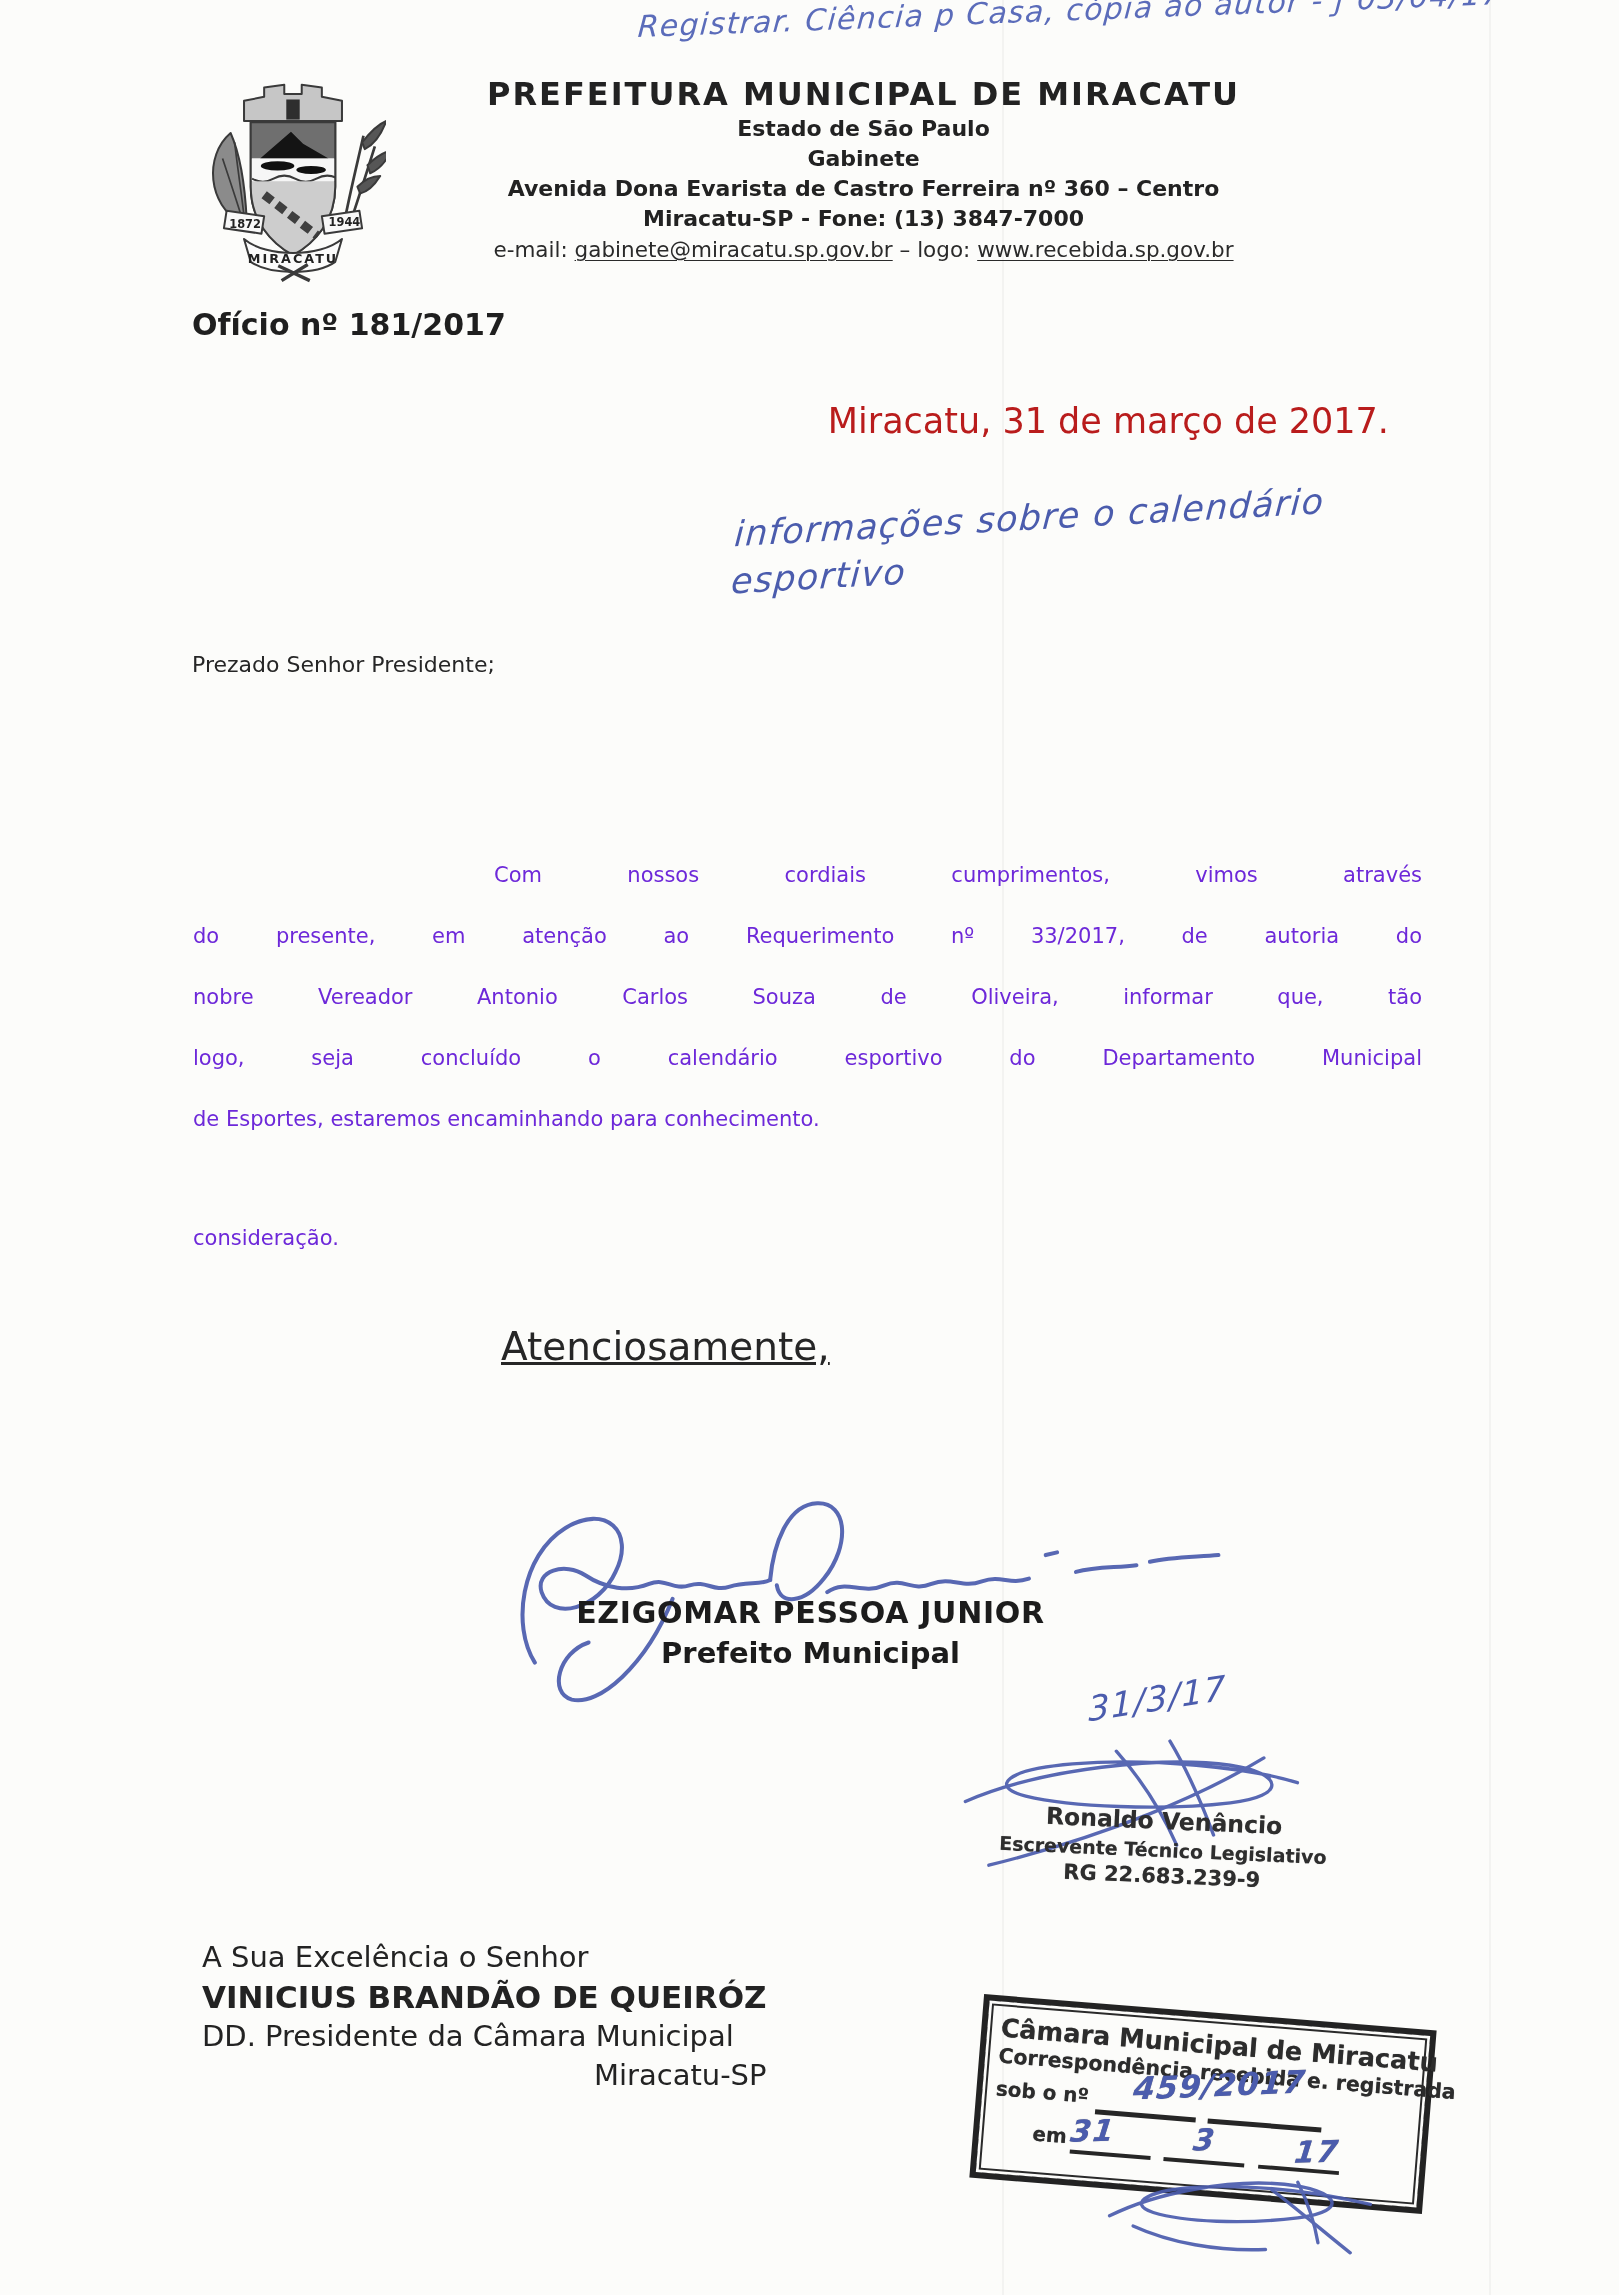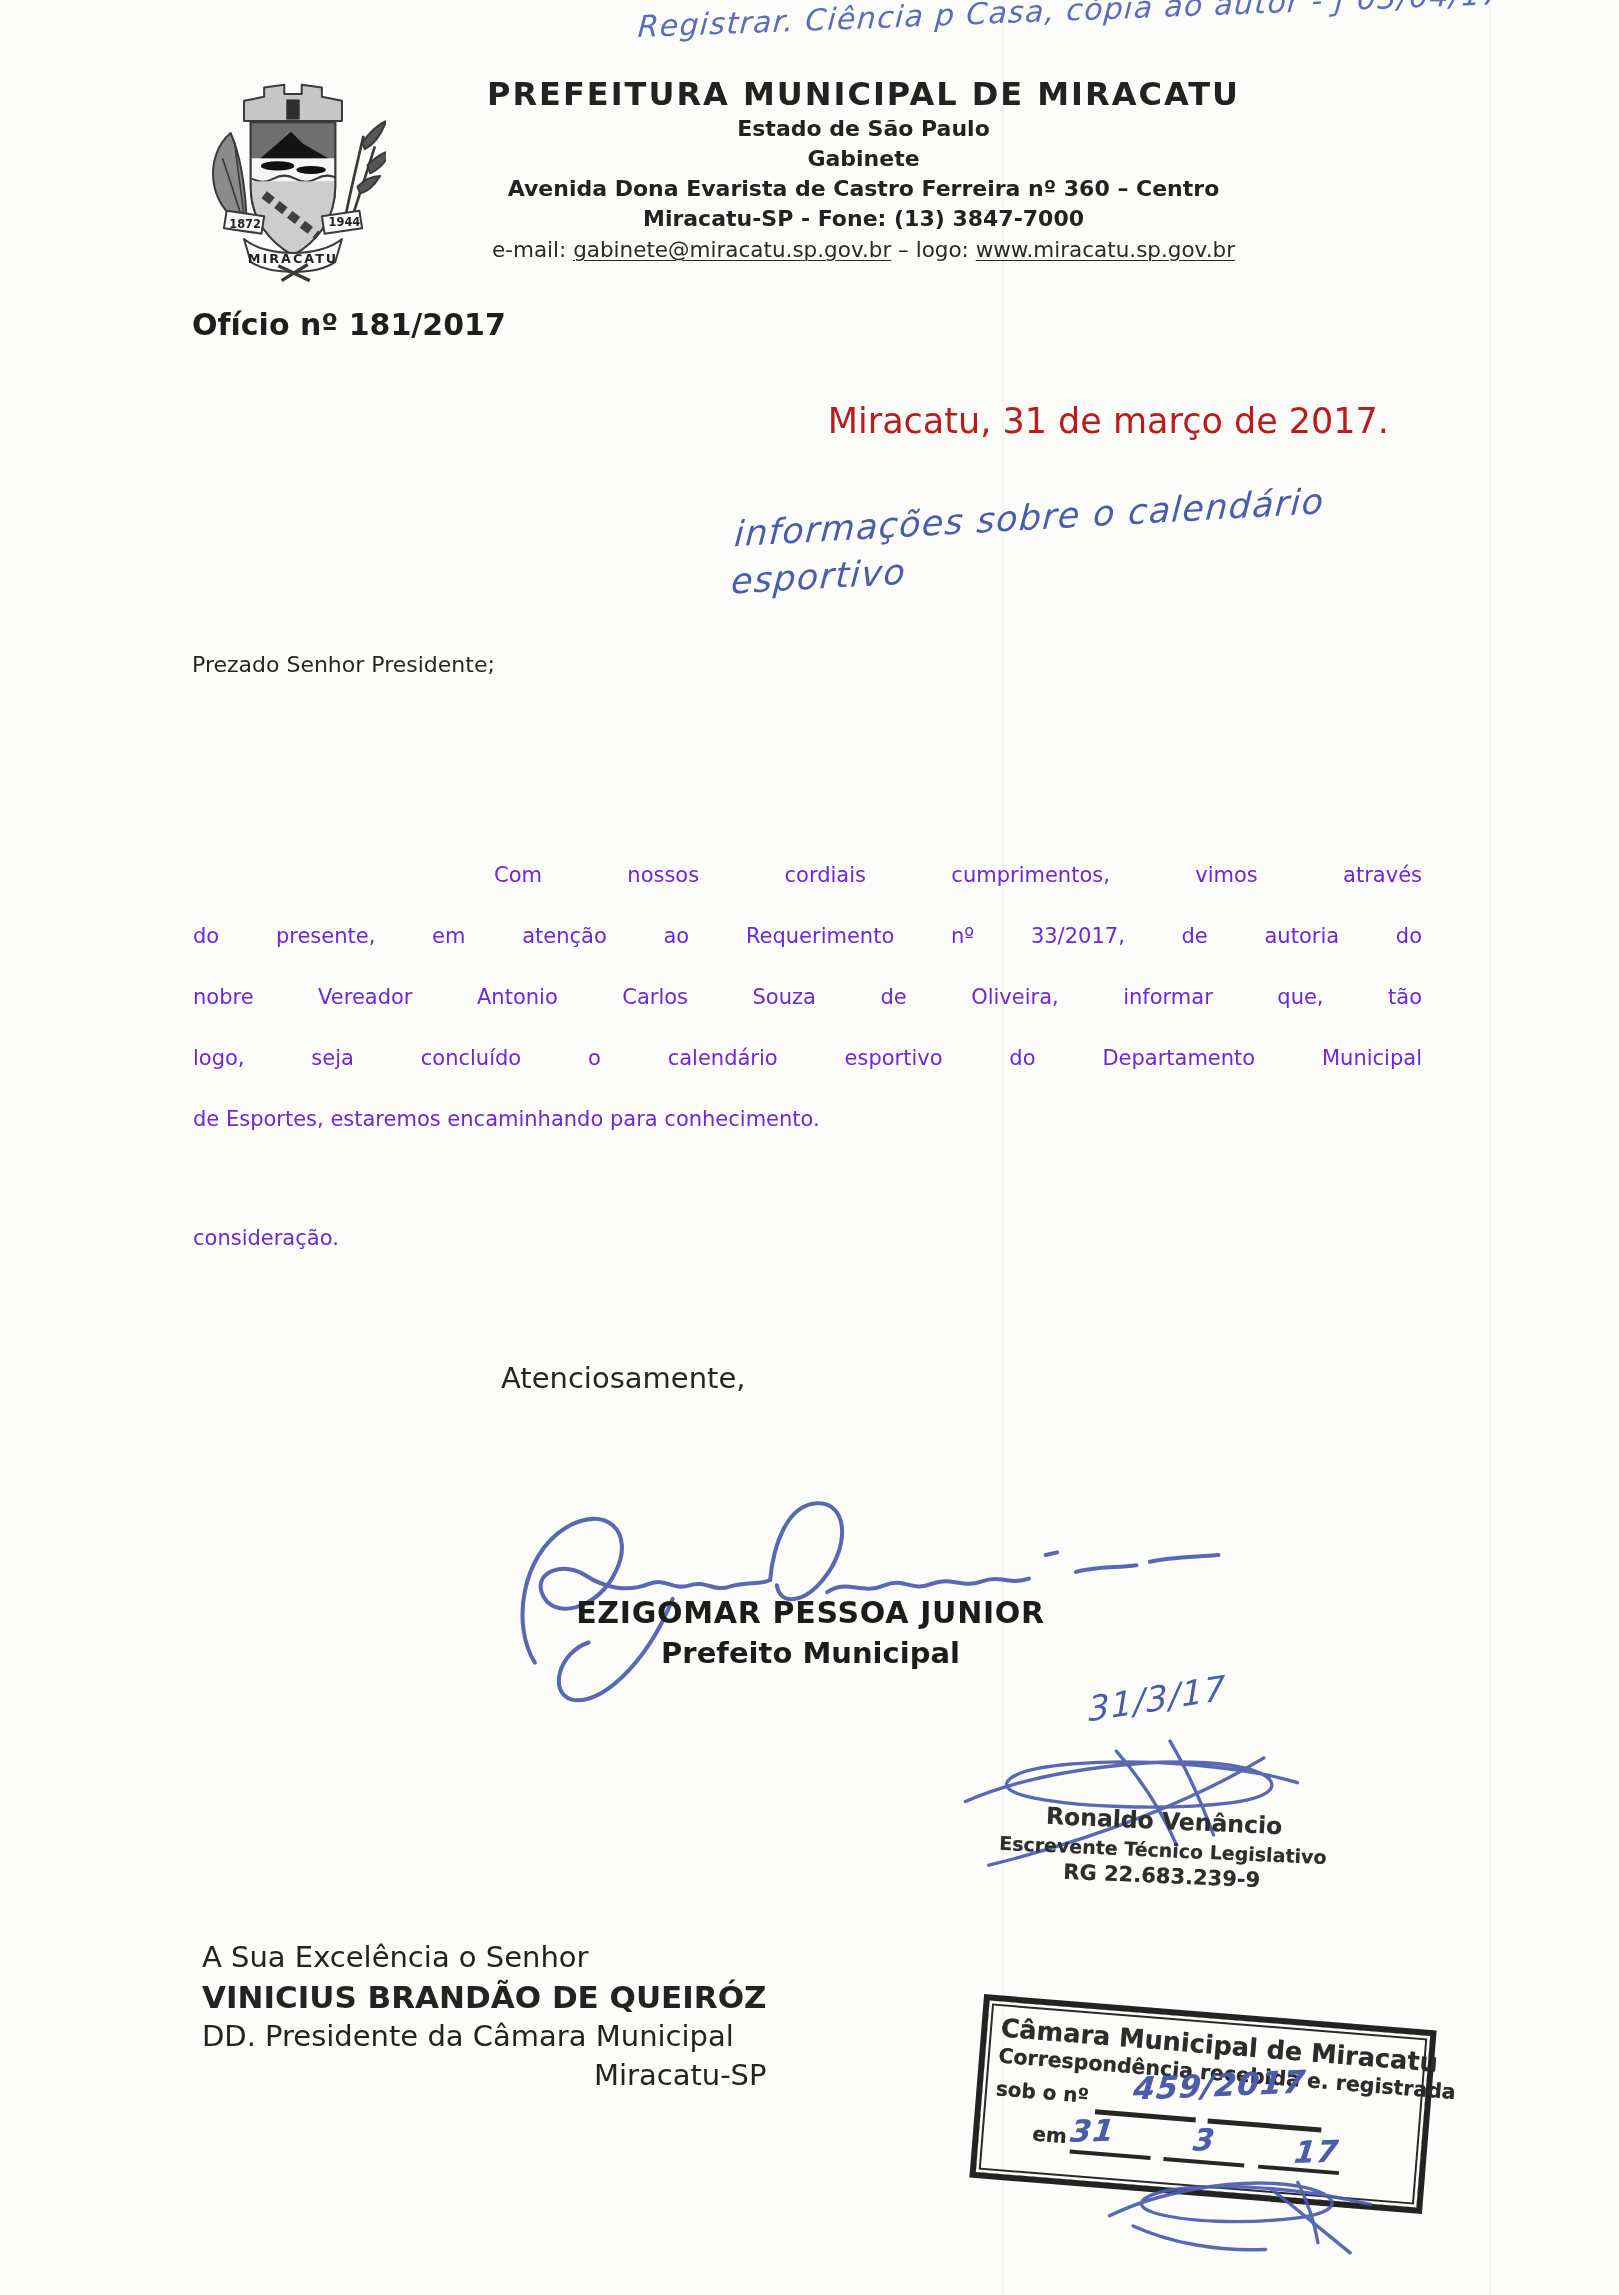--- a/index.html
+++ b/index.html
@@ -50,21 +50,21 @@
   }
 
   .salutation{position:absolute;left:192px;top:652px;font-size:22px;}
 
   .para{position:absolute;left:193px;width:1229px;font-size:21px;line-height:61px;color:#6d28d9;}
   .para .jline{text-align:justify;text-align-last:justify;}
   .para .indent{padding-left:301px;}
   .para .lastline{text-align:left;}
   .p1{top:845px;}
   .p2{top:1208px;}
-  .closing{position:absolute;left:501px;top:1361px;font-size:29px;}
+  .closing{position:absolute;left:501px;top:1324px;font-size:39px;text-decoration:underline;}
 
   .sig-main{position:absolute;left:471px;top:1491px;width:773px;height:229px;}
   .mayor-block{position:absolute;left:397px;top:1595px;width:827px;text-align:center;color:#1c1c1c;}
   .mayor-name{font-size:30px;font-weight:bold;letter-spacing:0.7px;}
   .mayor-role{font-size:29px;font-weight:bold;margin-top:6px;}
 
   .hw-date2{
     position:absolute;left:1088px;top:1689px;
     font-size:34px;transform:rotate(-9deg) skewX(-8deg);
     white-space:nowrap;
@@ -162,21 +162,21 @@
     <text x="188" y="221" font-size="17" font-weight="bold" fill="#222">1944</text>
     <text x="135" y="276" font-size="19" font-weight="bold" fill="#222" text-anchor="middle" letter-spacing="3">MIRACATU</text>
   </svg>
 
   <div class="header-text">
     <div class="header-title">PREFEITURA MUNICIPAL DE MIRACATU</div>
     <div class="header-sub">Estado de São Paulo</div>
     <div class="header-sub">Gabinete</div>
     <div class="header-sub">Avenida Dona Evarista de Castro Ferreira nº 360 – Centro</div>
     <div class="header-sub">Miracatu-SP - Fone: (13) 3847-7000</div>
-    <div class="header-email"><span>e-mail: </span><span class="ulink">gabinete@miracatu.sp.gov.br</span><span> – logo: </span><span class="ulink">www.miracatu.sp.gov.br</span></div>
+    <div class="header-email"><span>e-mail: </span><span class="ulink">gabinete@miracatu.sp.gov.br</span><span> – logo: </span><span class="ulink">www.recebida.sp.gov.br</span></div>
   </div>
 
   <div class="oficio">Ofício nº 181/2017</div>
   <div class="dateline">Miracatu, 31 de março de 2017.</div>
 
   <div class="subject-note hand">
     <div>informações sobre o calendário</div>
     <div>esportivo</div>
   </div>
 

